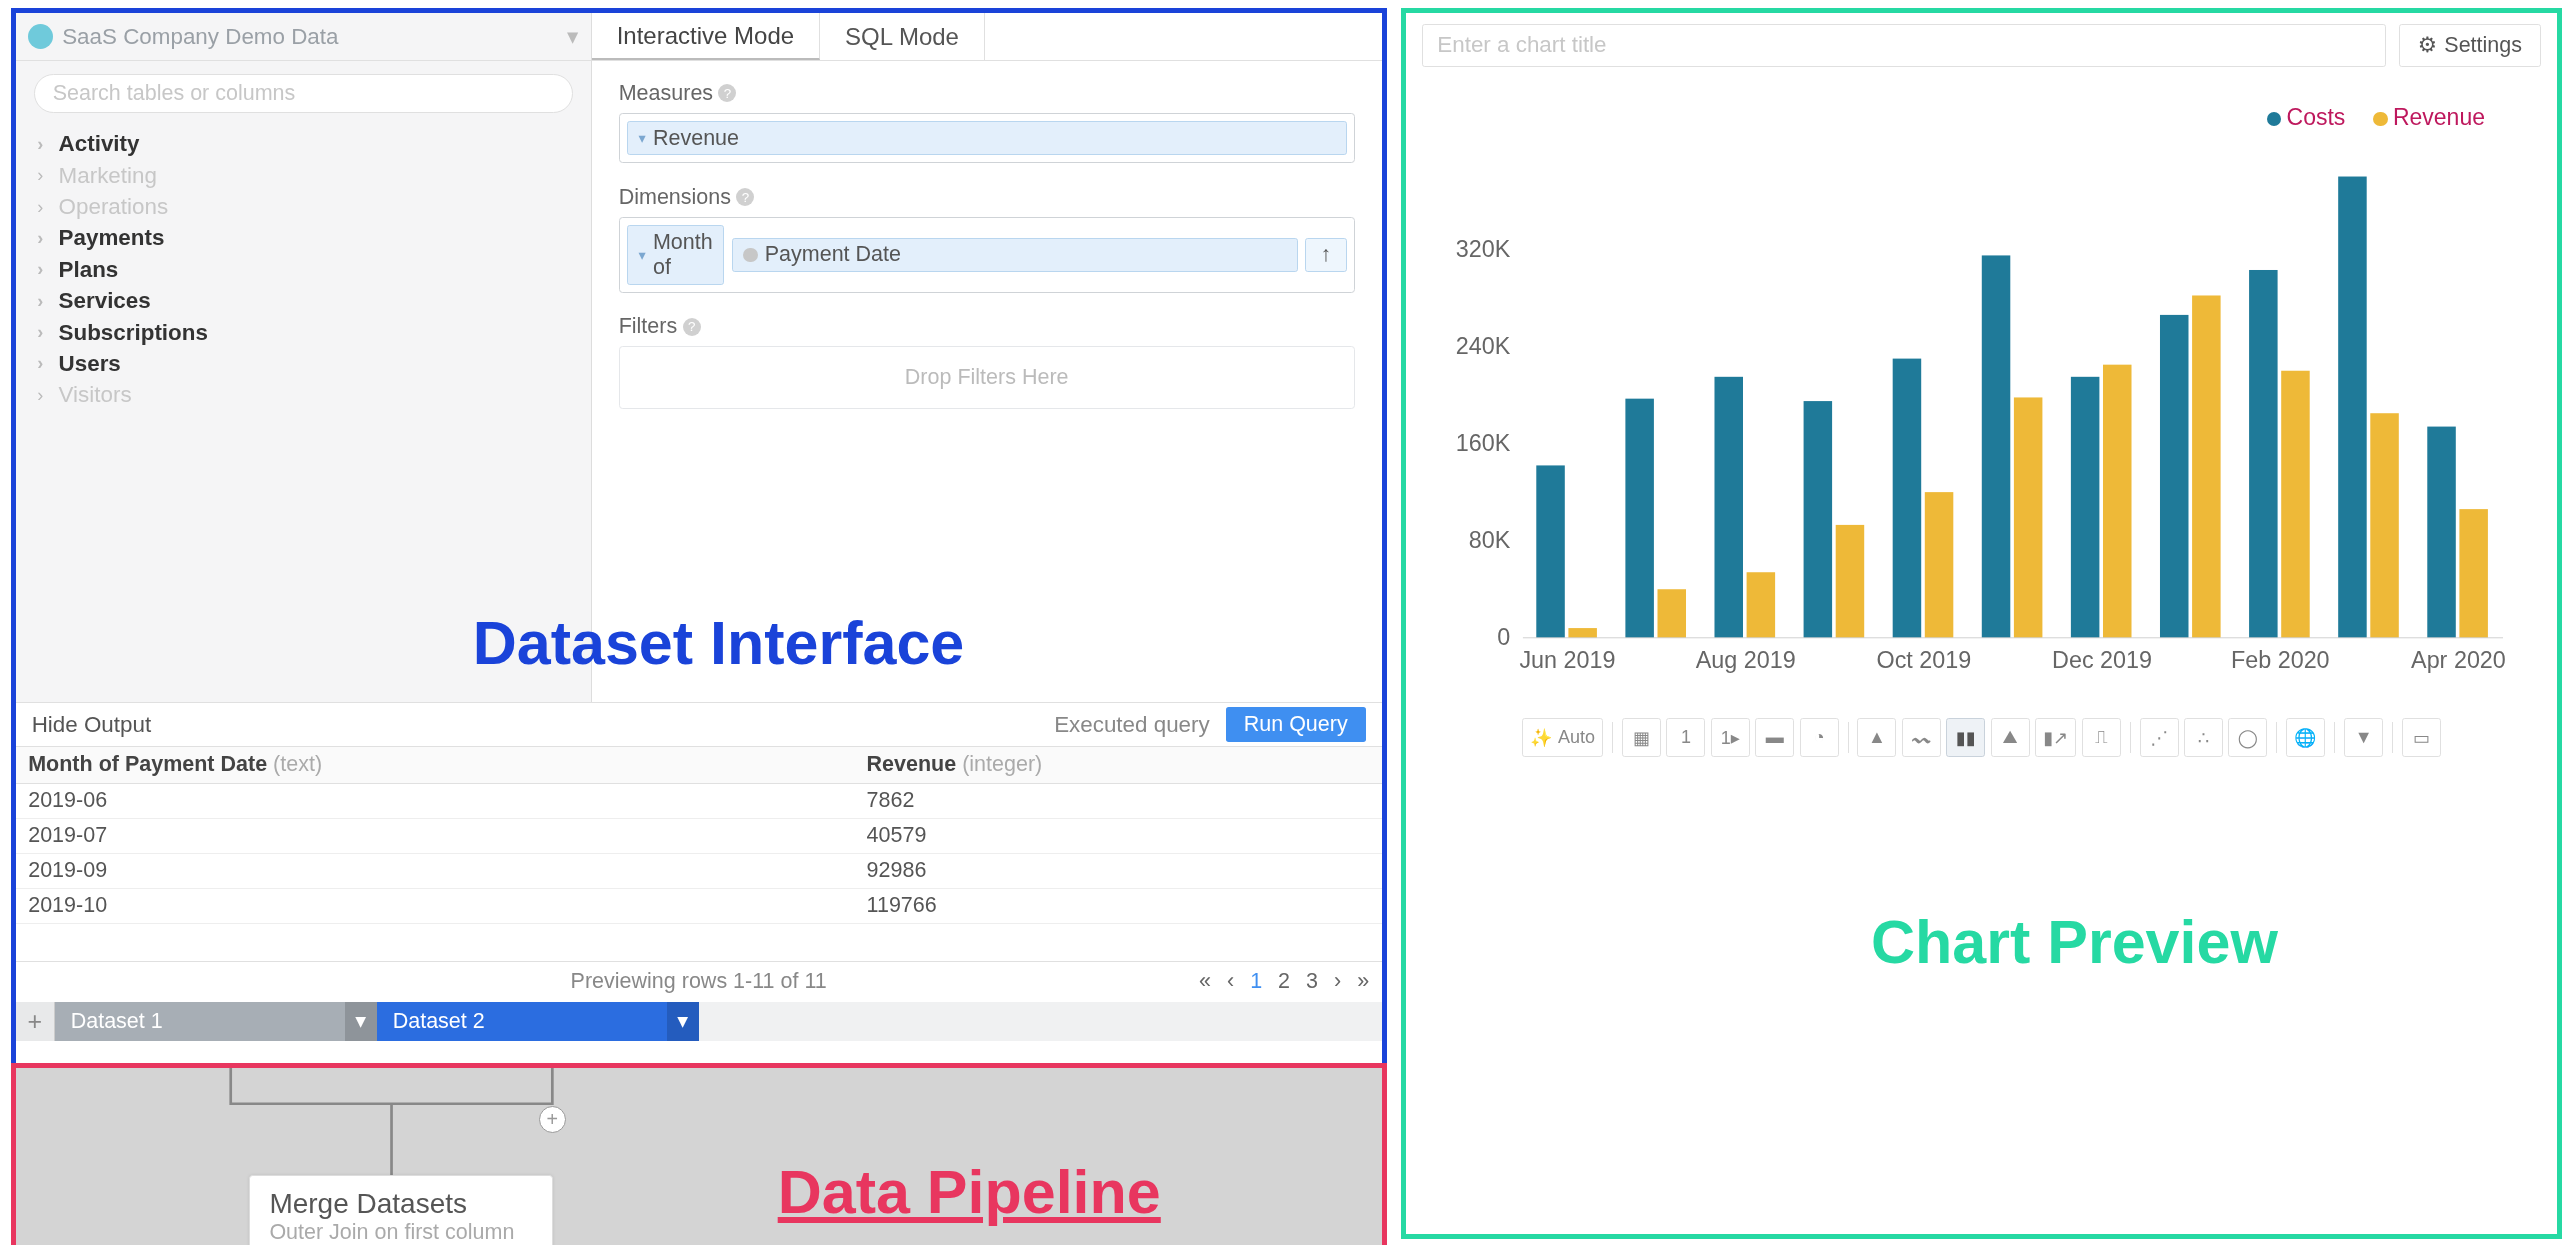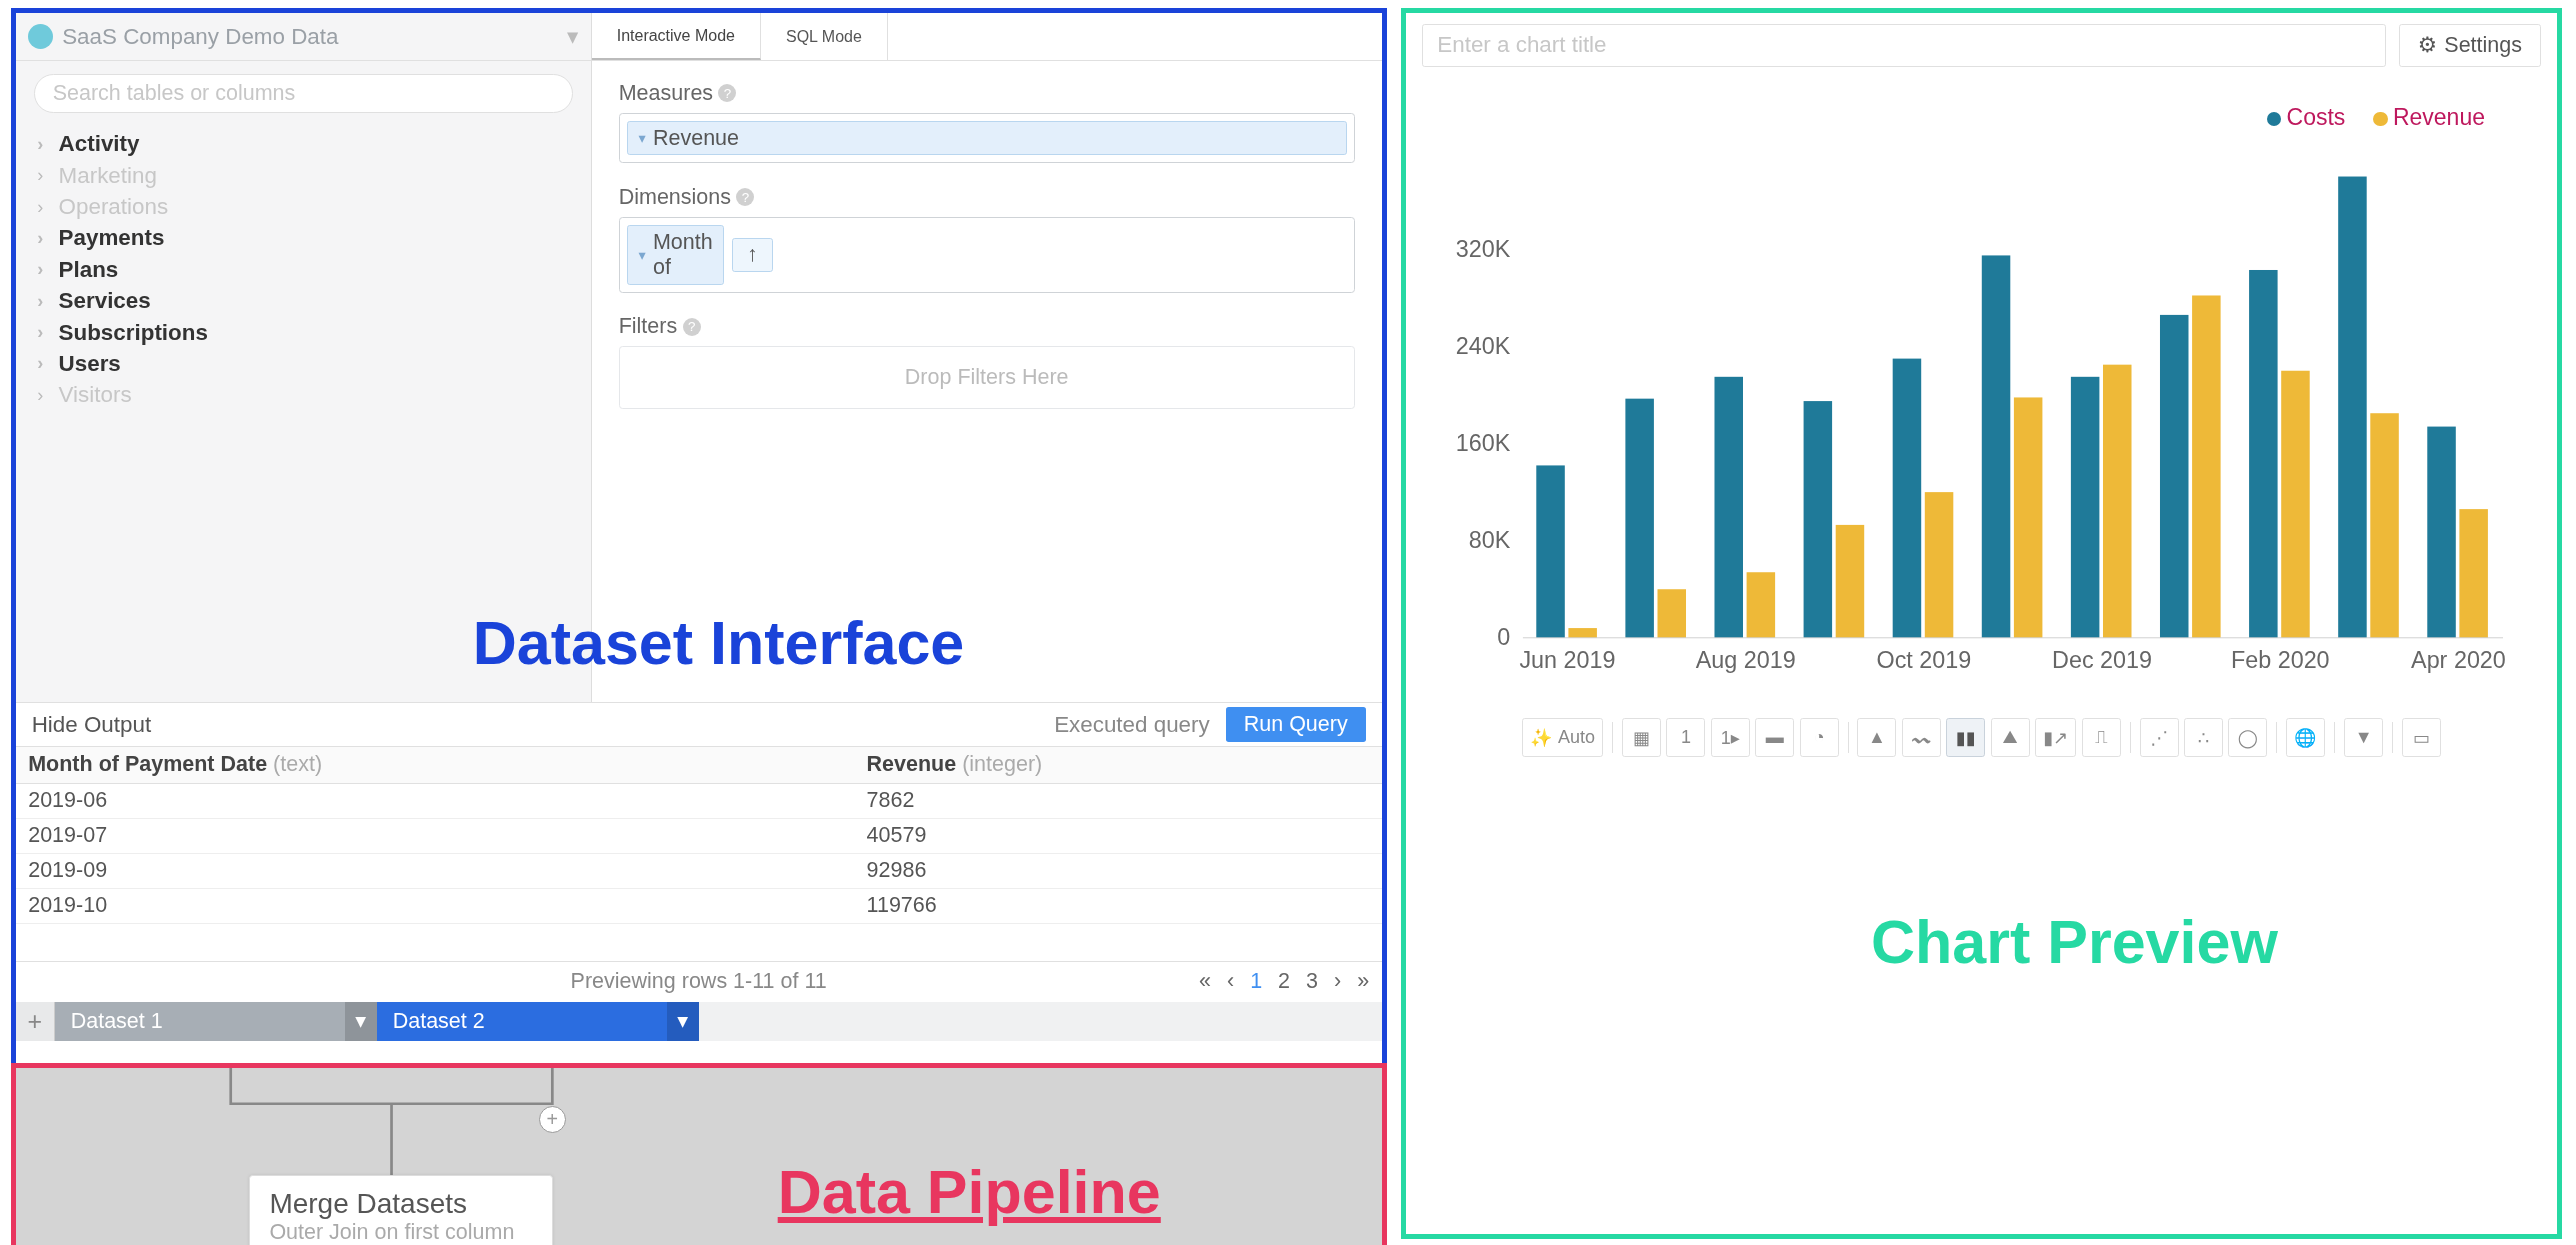--- a/index.html
+++ b/index.html
@@ -18,21 +18,21 @@
 .search-input { width:100%; height:39px; border:0.9px solid #e0e0e0; border-radius:19.7px; padding:0 18px; font-size:21.5px; color:#444; background:#fff; }
 .search-input::placeholder { color:#c7c7c7; }
 .tree { padding:3.6px 21.5px; }
 .tree-item { display:flex; align-items:center; font-size:22.4px; padding:2.7px 0; cursor:pointer; }
 .tree-item .chev { width:16px; color:#bbb; margin-right:5.4px; font-size:18px; }
 .tree-item.muted { color:#c7c7c7; }
 .tree-item.bold { color:#333; font-weight:600; }
 
 .builder { flex:1; background:#fff; }
 .tabs { display:flex; border-bottom:0.9px solid #e0e0e0; height:48px; }
-.tab { padding:0 25px; display:flex; align-items:center; font-size:16px; color:#555; border-right:0.9px solid #e0e0e0; cursor:pointer; }
+.tab { padding:0 25px; display:flex; align-items:center; font-size:24px; color:#555; border-right:0.9px solid #e0e0e0; cursor:pointer; }
 .tab.active { border-bottom:2.7px solid #bbb; color:#444; }
 .builder-body { padding:19.7px 27px; }
 .section-label { font-size:21.5px; color:#666; margin-bottom:7.2px; display:flex; align-items:center; gap:5.4px; }
 .section-label .q { width:18px; height:18px; border-radius:50%; background:#d0d0d0; color:#fff; font-size:13.4px; display:flex; align-items:center; justify-content:center; }
 .pill-row { border:0.9px solid #cfd3d7; border-radius:3.6px; padding:7.2px; min-height:43px; display:flex; gap:7.2px; align-items:center; margin-bottom:21.5px; }
 .pill { background:#e3effb; border:0.9px solid #b9d6ef; border-radius:2.7px; padding:3.6px 10.7px; font-size:21.5px; color:#555; display:flex; align-items:center; gap:7.2px; }
 .pill .pcaret { color:#7ba7d0; font-size:14.3px; }
 .pill-row.dim .pill { flex:0; }
 .pill.sort { background:#eef6fd; padding:3.6px 14.3px; }
 .pill .orb { width:14.3px; height:14.3px; border-radius:50%; background:#c7c7c7; display:inline-block; }
@@ -162,20 +162,24 @@
               </div>
           </div>
           <div class="section-label">
               <span>Dimensions</span>
               <span class="q">?</span>
             </div>
           <div class="pill-row dim">
             <div class="pill">
                 <span class="pcaret">▾</span>
                 <span>Month of</span>
+              </div>
+            <div class="pill" style="flex:1">
+                <span class="orb"></span>
+                <span>Payment Date</span>
               </div>
             <div class="pill sort">
                 <span>↑</span>
               </div>
           </div>
           <div class="section-label">
               <span>Filters</span>
               <span class="q">?</span>
             </div>
           <div class="filters-drop">Drop Filters Here</div>

